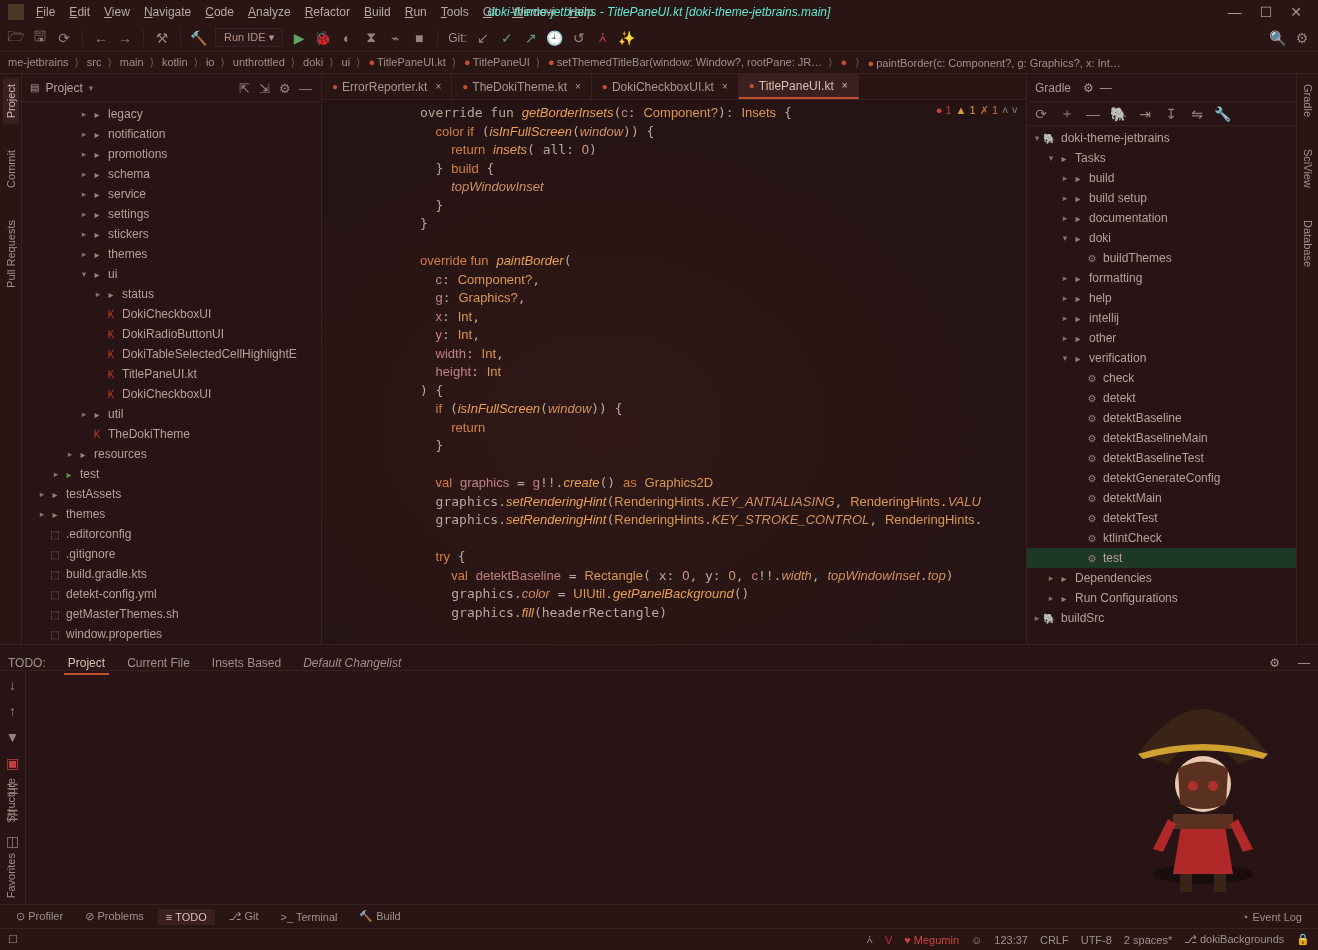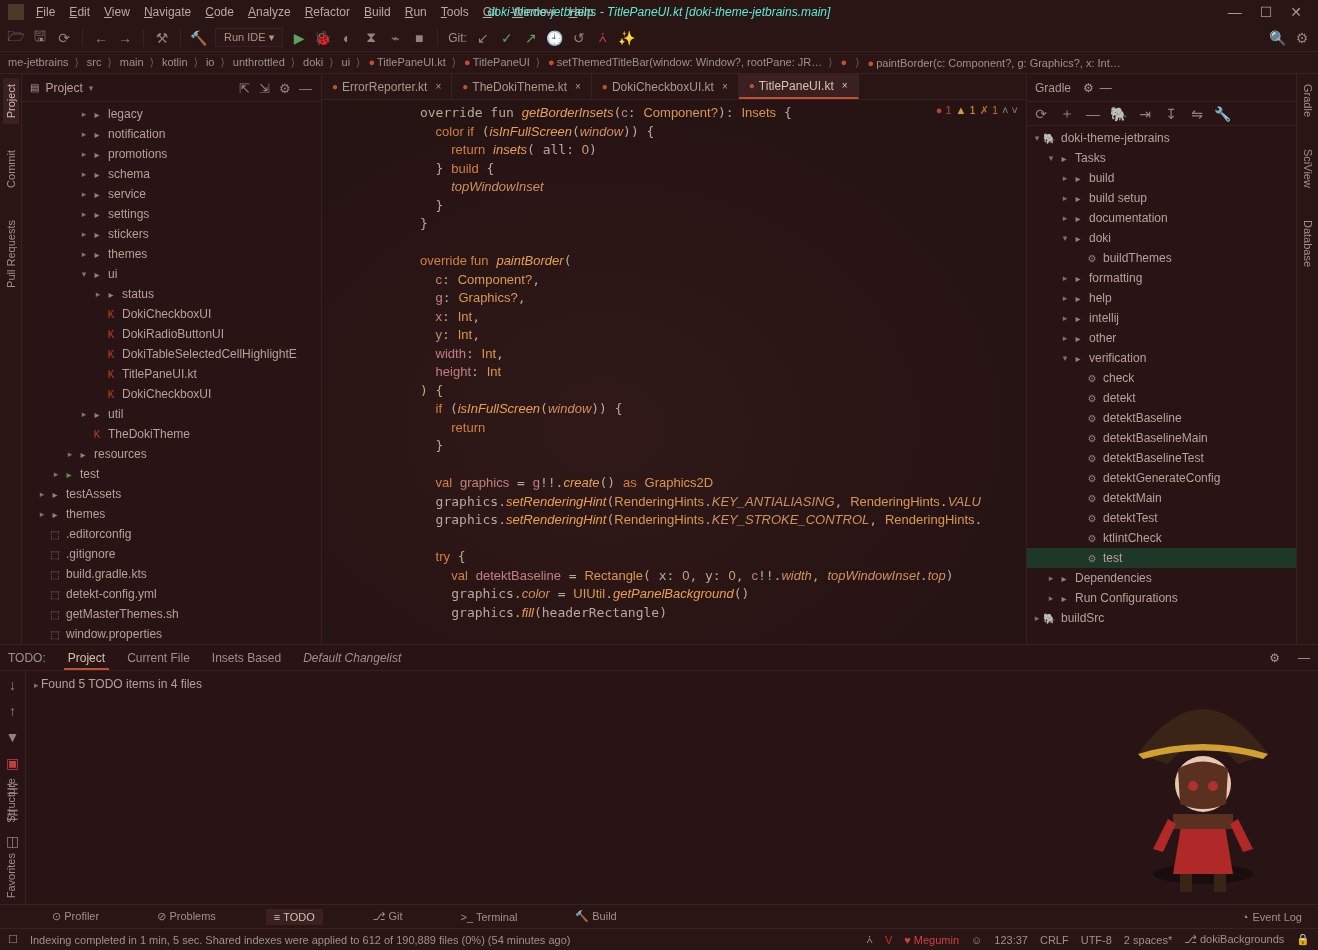--- a/index.html
+++ b/index.html
@@ -58,29 +58,29 @@
 .nm { color:#d0a080; }
 .vr { color:#d09060; font-style:italic; }
 .code-badges { position:absolute; top:4px; right:8px; display:flex; gap:4px; font-size:11px; }
 .badge-e { color:#c04040; }
 .badge-w { color:#d0a030; }
 .gradle-panel { width:270px; background:#281414; border-left:1px solid #3a2020; display:flex; flex-direction:column; }
 .gradle-hdr { height:28px; display:flex; align-items:center; padding:0 8px; border-bottom:1px solid #3a2020; gap:6px; }
 .gradle-tb { height:24px; display:flex; align-items:center; padding:0 6px; gap:10px; border-bottom:1px solid #3a2020; }
 .bottom-panel { height:260px; background:#281414; border-top:1px solid #3a2020; display:flex; }
 .bp-body { flex:1; display:flex; flex-direction:column; position:relative; }
-.bp-tabs { height:26px; display:flex; align-items:center; padding:0 8px; gap:18px; border-bottom:1px solid #3a2020; font-size:12px; }
+.bp-tabs { height:26px; display:flex; align-items:flex-end; padding:0 8px; gap:18px; border-bottom:1px solid #3a2020; font-size:12px; }
 .bp-tab { color:#a09088; padding:3px 4px; cursor:pointer; }
 .bp-tab.sel { color:#d8c0b0; border-bottom:2px solid #c05030; }
 .bp-content { flex:1; display:flex; }
 .bp-tools { width:26px; border-right:1px solid #3a2020; display:flex; flex-direction:column; align-items:center; padding-top:6px; gap:10px; }
 .todo-sum { padding:6px 8px; color:#b8a098; font-size:12px; }
 .mascot { position:absolute; right:30px; bottom:10px; width:170px; height:220px; }
 .tool-windows { height:24px; background:#2a1515; border-top:1px solid #3a2020; display:flex; align-items:center; padding:0 8px; gap:6px; font-size:11px; }
-.tw { padding:2px 8px; color:#a09088; display:flex; align-items:center; gap:4px; cursor:pointer;margin-left:36px; }
+.tw { padding:2px 8px; color:#a09088; display:flex; align-items:center; gap:4px; cursor:pointer; }
 .tw.sel { background:#3a2020; color:#d8c0b0; }
 .status-bar { height:22px; background:#2a1515; border-top:1px solid #3a2020; display:flex; align-items:center; padding:0 8px; font-size:11px; color:#a09088; gap:12px; }
 .status-bar .spacer { flex:1; }
 .left-tabs-bottom { position:absolute; left:0; bottom:46px; width:22px; display:flex; flex-direction:column; gap:18px; align-items:center; }
 </style>
 </head>
 <body>
 
 <div class="top-menu">
   <div class="logo"></div>
@@ -536,24 +536,20 @@
     <div class="bp-content">
       <div class="bp-tools">
         <span class="tbtn">↓</span>
         <span class="tbtn">↑</span>
         <span class="tbtn">▼</span>
         <span class="tbtn red">▣</span>
         <span class="tbtn">☱</span>
         <span class="tbtn">☲</span>
         <span class="tbtn">◫</span>
       </div>
-      <div class="todo-sum">
-        <span style="color:#887068;font-size:9px">▸ </span>
-        <span>Found 5 TODO items in 4 files</span>
-      </div>
     </div>
     <svg class="mascot" viewBox="0 0 170 220">
       <ellipse cx="85" cy="200" rx="50" ry="10" fill="#1a0d0d"></ellipse>
       <path d="M 20 80 Q 85 -10 150 80 L 120 90 Q 85 50 50 90 Z" fill="#3a2418"></path>
       <path d="M 20 80 Q 85 60 150 80 L 145 85 Q 85 68 25 85 Z" fill="#d0a030"></path>
       <circle cx="85" cy="110" r="28" fill="#e8c8b0"></circle>
       <path d="M 60 95 Q 85 80 110 95 L 108 130 Q 85 140 62 130 Z" fill="#5a3020"></path>
       <circle cx="75" cy="112" r="5" fill="#b03030"></circle>
         <circle cx="95" cy="112" r="5" fill="#b03030"></circle>
       <path d="M 65 140 L 55 200 L 115 200 L 105 140 Z" fill="#b02828"></path>
@@ -571,21 +567,20 @@
     <span class="tw">⊘ Problems</span>
     <span class="tw sel">≡ TODO</span>
     <span class="tw">⎇ Git</span>
     <span class="tw">&gt;_ Terminal</span>
     <span class="tw">🔨 Build</span>
   <span style="margin-left:auto" class="tw">◔ <span>Event Log</span></span>
 </div>
 
 <div class="status-bar">
   <span>☐</span>
-  <span>Indexing completed in 1 min, 5 sec. Shared indexes were applied to 612 of 190,889 files (0%) (54 minutes ago)</span>
   <span class="spacer"></span>
   <span>⩑</span>
   <span style="color:#c03030">V</span>
   <span style="color:#d04040">♥ <span>Megumin</span></span>
   <span>☺</span>
   <span>123:37</span>
   <span>CRLF</span>
   <span>UTF-8</span>
   <span>2 spaces*</span>
   <span>⎇ <span>dokiBackgrounds</span></span>

